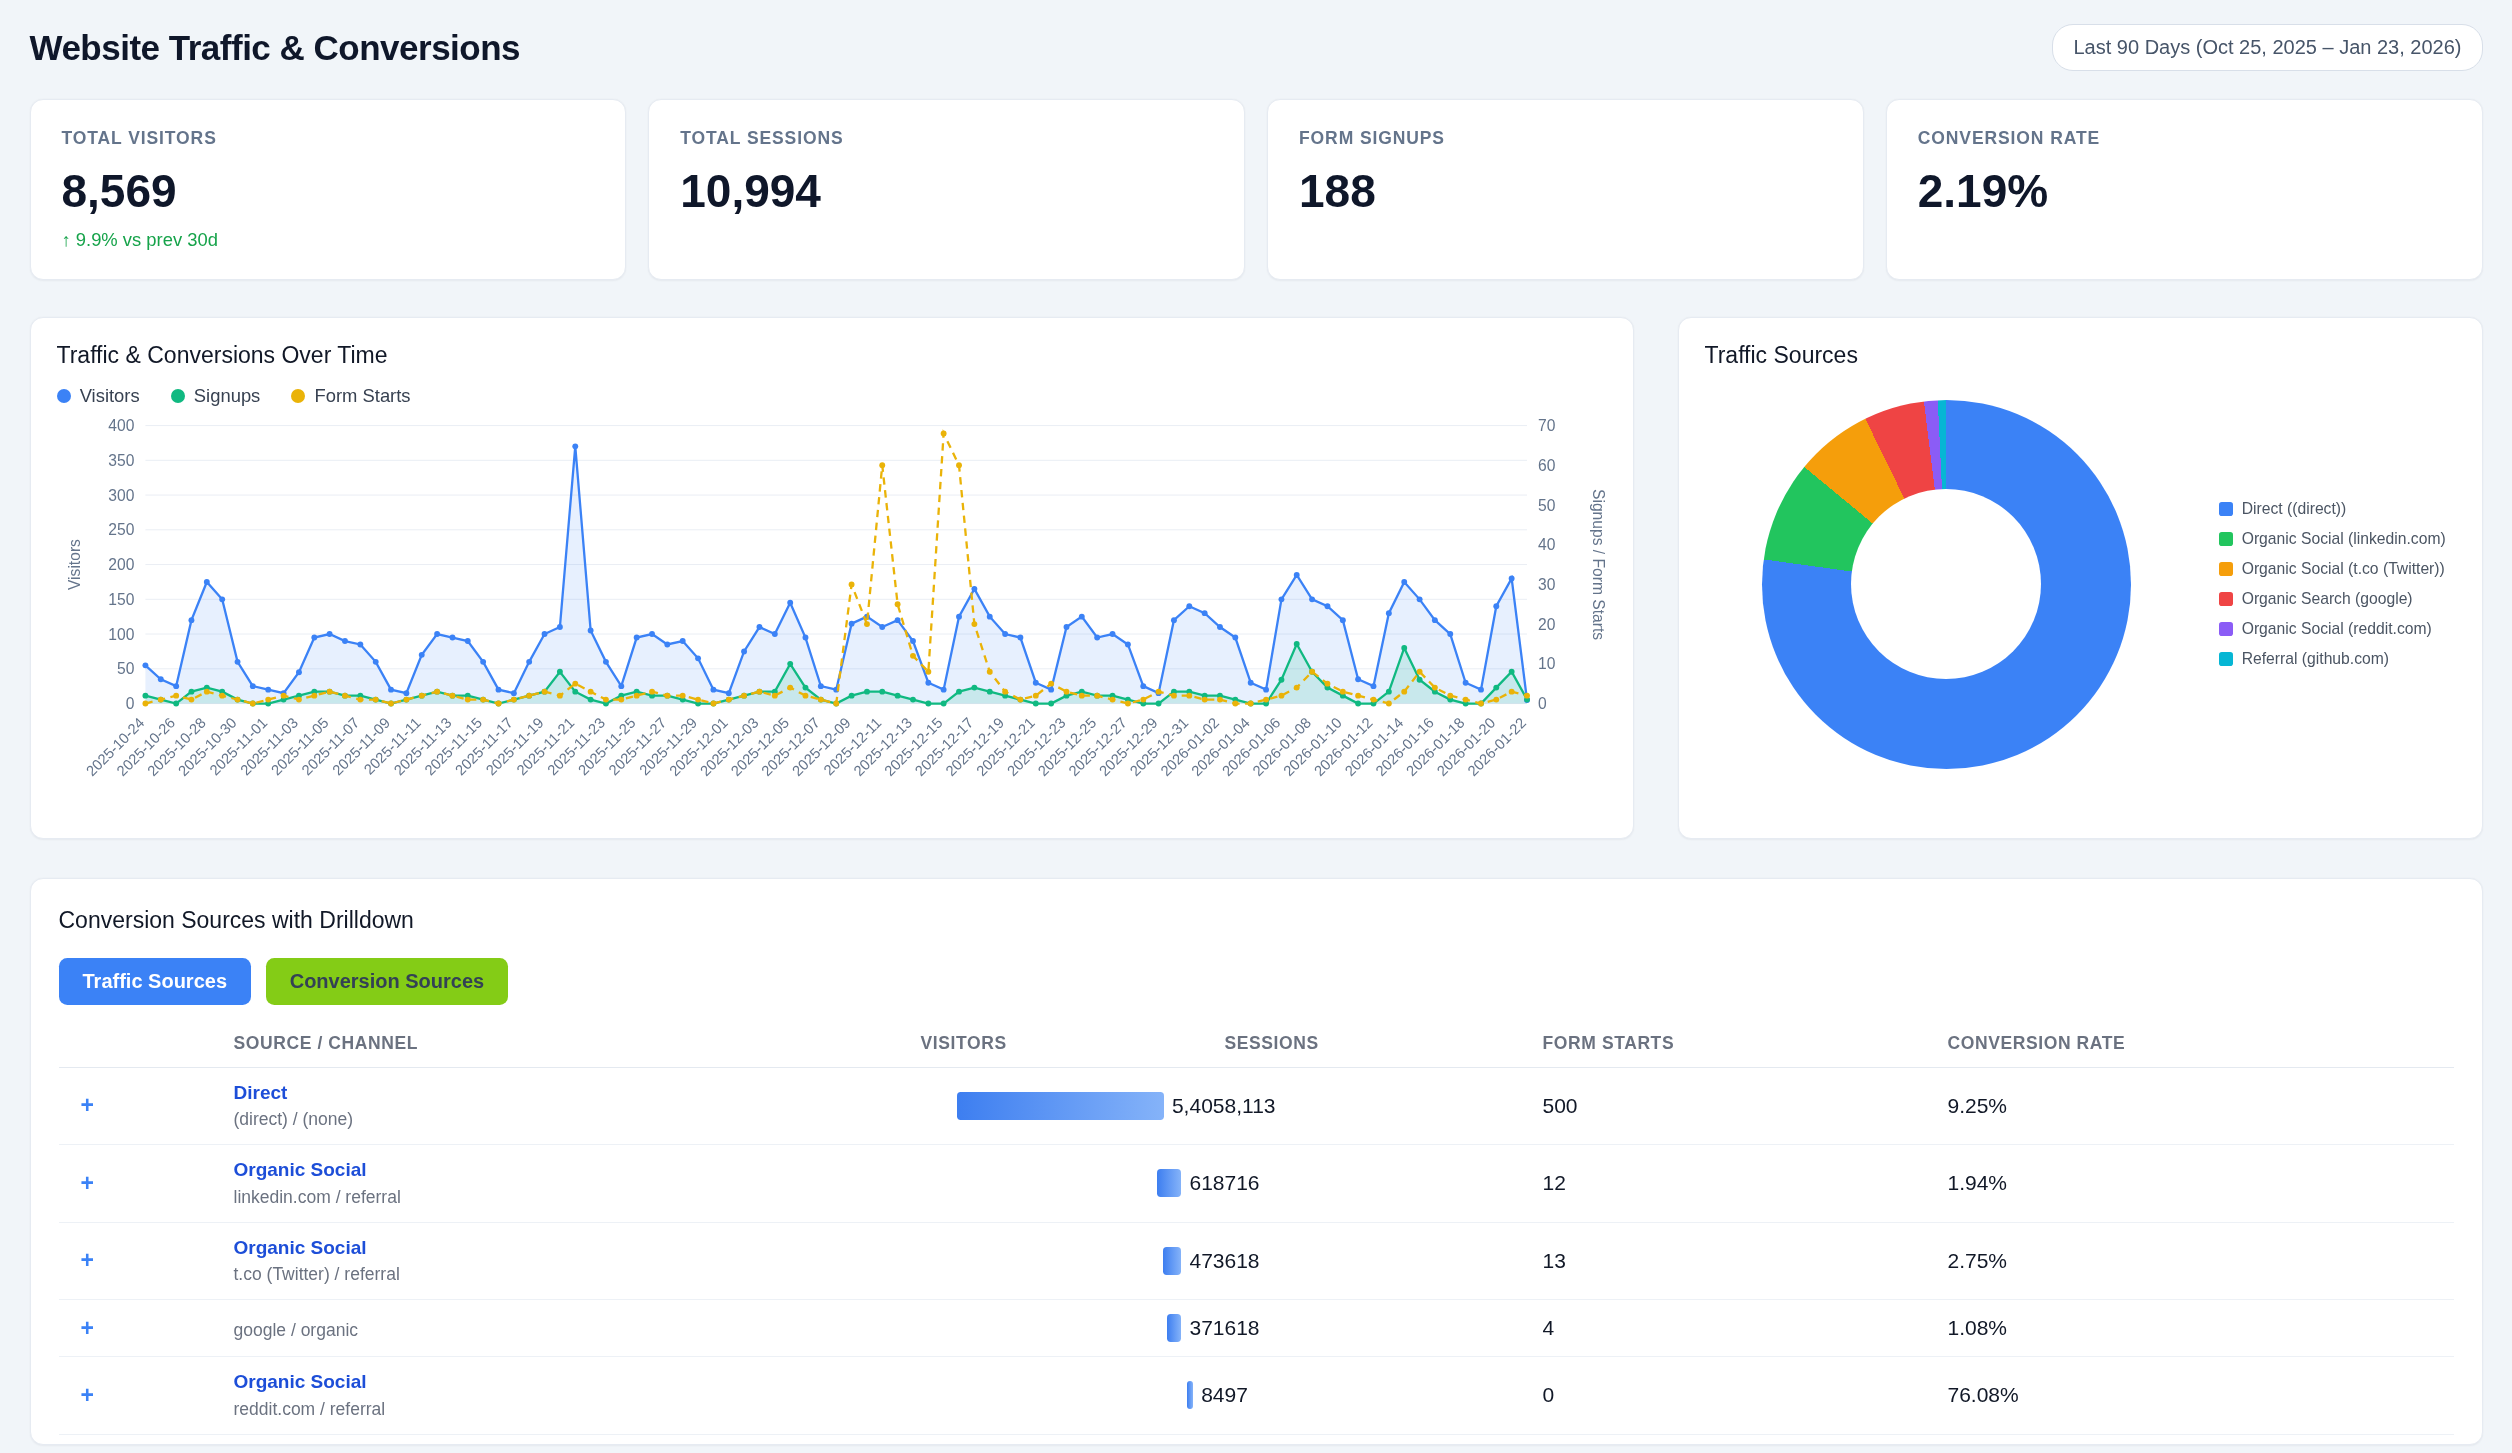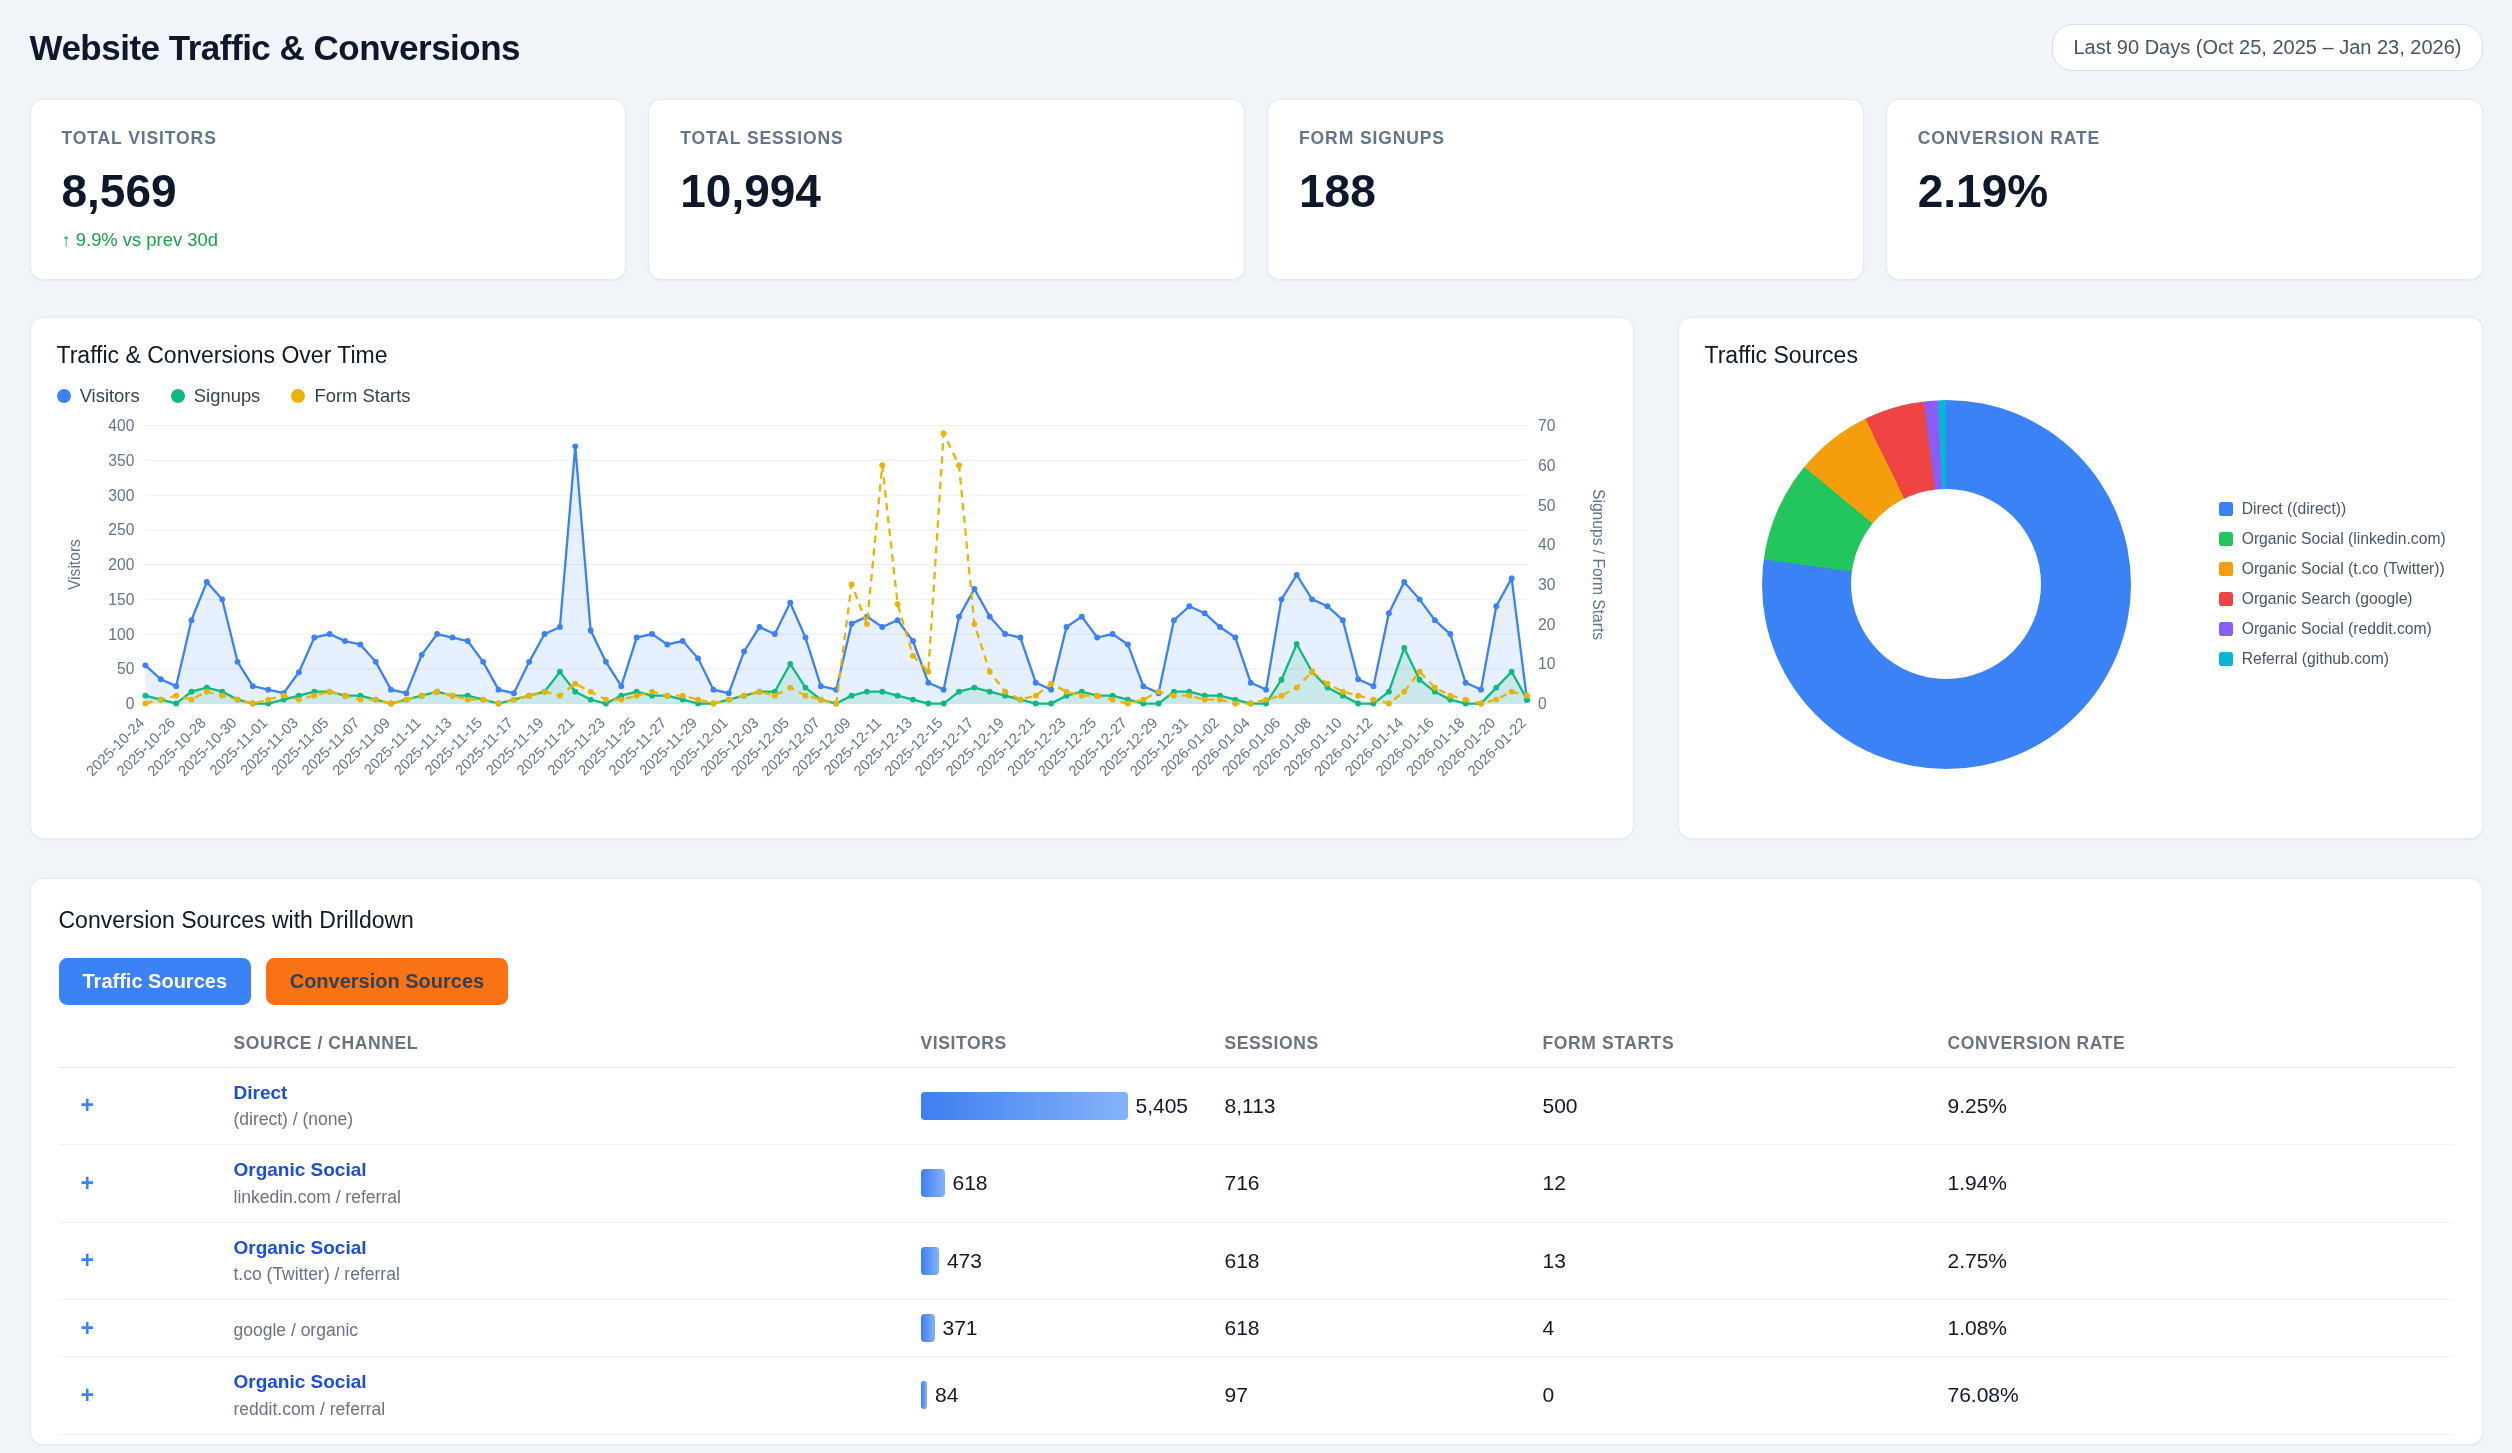--- a/index.html
+++ b/index.html
@@ -39,30 +39,30 @@
   .donut-wrap { display:flex; align-items:center; margin-top:31px; }
   .donut { position:relative; width:369px; height:369px; border-radius:50%; margin-left:57px; flex:none; }
   .donut-hole { position:absolute; left:50%; top:50%; transform:translate(-50%,-50%); width:190px; height:190px; background:#fff; border-radius:50%; }
   .dlg { margin-left:88px; }
   .dlg-item { display:flex; align-items:center; gap:9.2px; margin:12px 0; font-size:15.7px; color:#4b5563; white-space:nowrap; }
   .dlg-swatch { width:14px; height:14px; border-radius:2.8px; flex:none; }
 
   
   .table-card { padding:28px 28px 9.2px; }
   .tabs { display:flex; gap:14.7px; margin-top:24px; }
-  .tab { font-family:inherit; font-size:20px; font-weight:600; padding:12px 24px; border-radius:8.3px; border:none; background:#f97316; color:#334155; cursor:pointer; }
+  .tab { font-family:inherit; font-size:20px; font-weight:600; padding:12px 24px; border-radius:8.3px; border:none; background:#84cc16; color:#334155; cursor:pointer; }
   .tab.active { background:#3b82f6; color:#fff; }
   .thead, .trow { display:grid; grid-template-columns:175px 687px 304px 318px 405px 1fr; align-items:center; }
   .thead { border-bottom:0.9px solid #e4e9f0; padding:16.6px 0 13px; font-size:17.5px; font-weight:700; color:#6b7280; letter-spacing:0.6px; margin-top:11px; }
   .trow { border-bottom:0.9px solid #edf1f6; padding:14px 0; }
   .c-expand { padding-left:22px; }
   .expand { color:#3b82f6; font-size:23px; font-weight:600; cursor:pointer; line-height:1; }
   .src-name { font-size:19px; font-weight:700; color:#1d4ed8; }
   .src-channel { font-size:17.5px; color:#6b7280; margin-top:5.5px; }
-  .c-visitors { display:flex; align-items:center; gap:8px; }
+  .c-visitors { display:flex; align-items:center; gap:8px;justify-content:flex-end; }
   .vbar { height:28px; border-radius:3.7px; background:linear-gradient(90deg,#3d7ef0,#85b3f9); display:inline-block; flex:none; }
   .tnum { font-size:21px; color:#111827; }
 </style>
 </head>
 <body>
 
 <div class="page">
 
   <div class="hdr">
     <h1>Website Traffic &amp; Conversions</h1>

